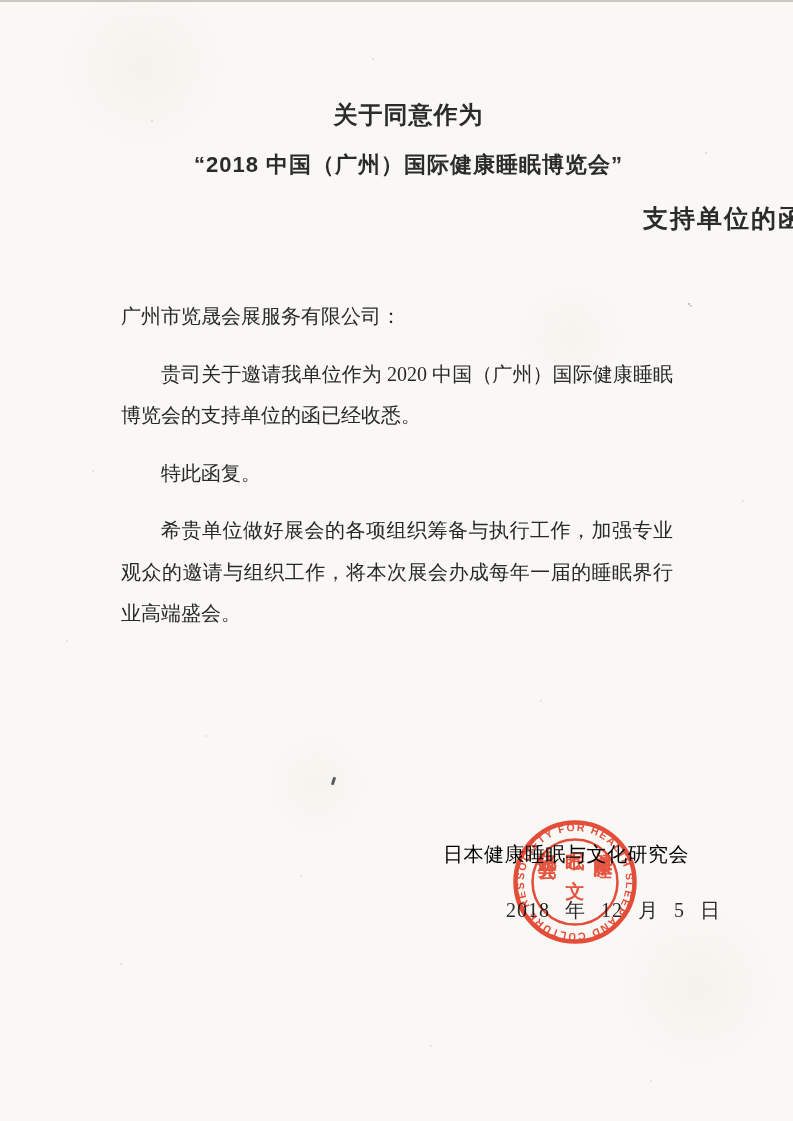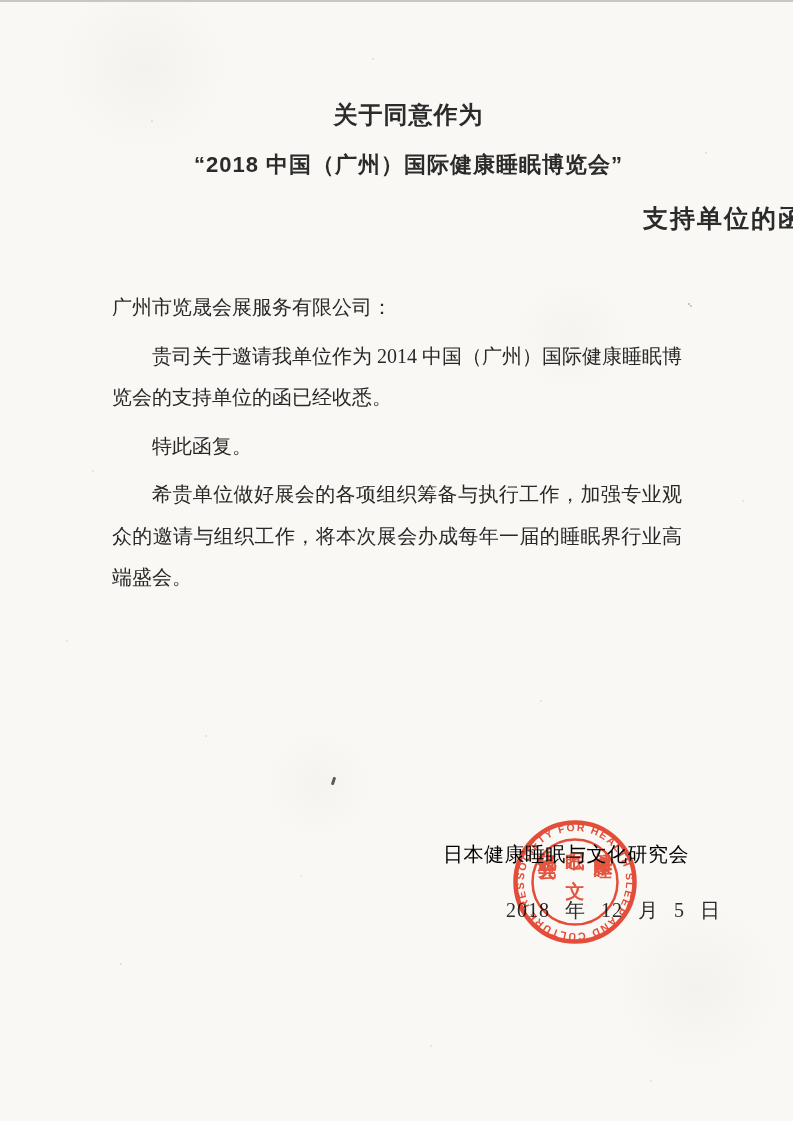--- a/index.html
+++ b/index.html
@@ -33,21 +33,21 @@
   }
   .title-1{top:99px;font-size:24px;}
   .title-2{top:150px;font-size:22px;}
   .title-3{top:202px;font-size:25px;letter-spacing:2px;text-align:right;}
   .letter-body{
     position:absolute;left:105px;top:280px;width:584px;
     font-size:20px;line-height:41.5px;
     text-align:justify;text-justify:inter-character;
     color:#282828;
   }
-  .letter-body p{margin:7px;text-indent:2em;}
+  .letter-body p{margin:16px;text-indent:2em;}
   .letter-body .salutation{text-indent:0;}
   .signature{
     position:absolute;top:841px;right:104px;
     font-size:20px;letter-spacing:.5px;color:#000000;
   }
   .date{
     position:absolute;top:897px;left:506px;
     font-size:20px;word-spacing:9px;letter-spacing:1px;color:#2a2a2a;
   }
   .seal{
@@ -103,21 +103,21 @@
 <div>
   <div class="scan-edge-top"></div>
   <div class="paper-tint"></div>
 
   <div class="title-line title-1">关于同意作为</div>
   <div class="title-line title-2">“2018 中国（广州）国际健康睡眠博览会”</div>
   <div class="title-line title-3">支持单位的函</div>
 
   <div class="letter-body">
     <p class="salutation">广州市览晟会展服务有限公司：</p>
-    <p>贵司关于邀请我单位作为 2014 中国（广州）国际健康睡眠博览会的支持单位的函已经收悉。</p>
+    <p>贵司关于邀请我单位作为 2020 中国（广州）国际健康睡眠博览会的支持单位的函已经收悉。</p>
     <p>特此函复。</p>
     <p>希贵单位做好展会的各项组织筹备与执行工作，加强专业观众的邀请与组织工作，将本次展会办成每年一届的睡眠界行业高端盛会。</p>
   </div>
 
   <div class="signature">日本健康睡眠与文化研究会</div>
   <div class="date">2018 年 12 月 5 日</div>
 
   <div class="seal">
     <svg width="132" height="132" viewBox="0 0 132 132">
       <circle cx="66" cy="66" r="59.5" fill="none" stroke="#e8402a" stroke-width="4.5"></circle>

